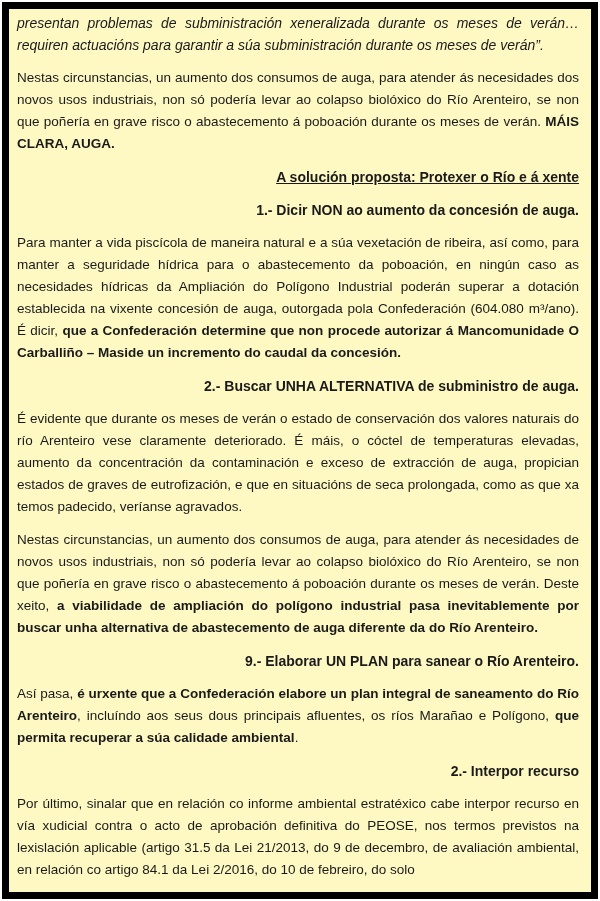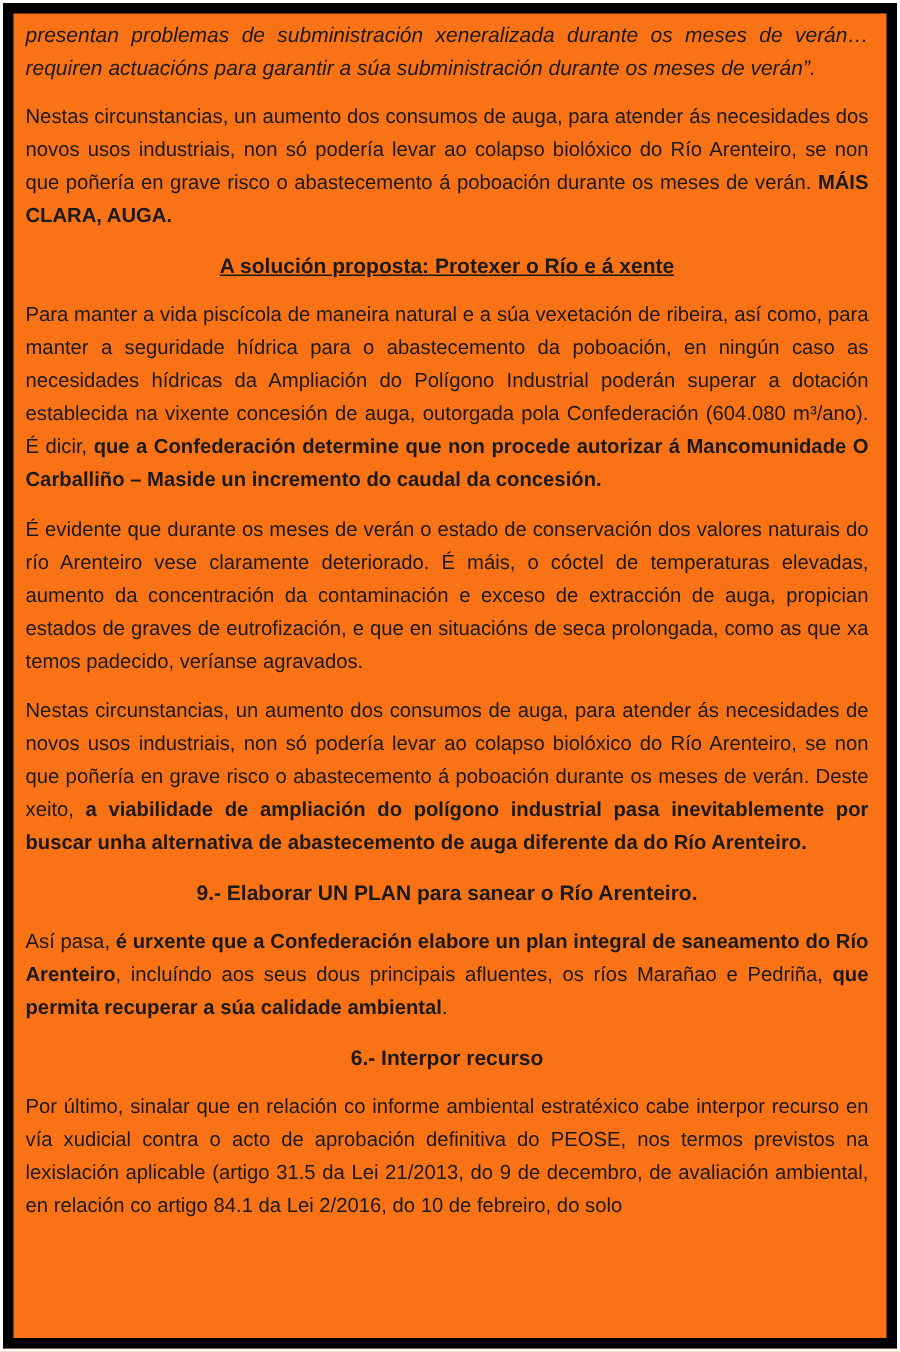--- a/index.html
+++ b/index.html
@@ -13,38 +13,38 @@
     overflow: hidden;
     font-family: "Liberation Sans", "DejaVu Sans", sans-serif;
     color: #1a1a1a;
   }
   .page {
     box-sizing: border-box;
     width: 596px;
     height: 897px;
     margin: 2px auto 0 auto;
     border: 7px solid #000000;
-    background: #f97316;
+    background: #fef9c3;
     padding: 3px 12px 2px 8px;
     overflow: hidden;
   }
   .para {
     margin: 0 0 11px 0;
     font-size: 13.5px;
     line-height: 22px;
     text-align: justify;
     text-justify: inter-word;
   }
   .para.quote {
     font-style: italic;
     font-size: 14px;
   }
   .para.heading {
     font-weight: bold;
-    text-align: center;
+    text-align: right;
     font-size: 14px;
   }
   .para.heading .run { font-weight: bold; }
   .para.heading.underlined .run { text-decoration: underline; }
   .run { white-space: pre-wrap; }
   .run.b { font-weight: bold; }
 </style>
 </head>
 <body>
 
@@ -55,43 +55,49 @@
   </p>
 
   <p class="para">
     <span class="run">Nestas circunstancias, un aumento dos consumos de auga, para atender ás necesidades dos novos usos industriais, non só podería levar ao colapso biolóxico do Río Arenteiro, se non que poñería en grave risco o abastecemento á poboación durante os meses de verán. </span><span class="run b">MÁIS CLARA, AUGA.</span>
   </p>
 
   <p class="para heading underlined">
     <span class="run">A solución proposta: Protexer o Río e á xente</span>
   </p>
 
+  <p class="para heading">
+    <span class="run">1.- Dicir NON ao aumento da concesión de auga.</span>
+  </p>
 
   <p class="para">
     <span class="run">Para manter a vida piscícola de maneira natural e a súa vexetación de ribeira, así como, para manter a seguridade hídrica para o abastecemento da poboación, en ningún caso as necesidades hídricas da Ampliación do Polígono Industrial poderán superar a dotación establecida na vixente concesión de auga, outorgada pola Confederación (604.080 m³/ano). É dicir, </span><span class="run b">que a Confederación determine que non procede autorizar á Mancomunidade O Carballiño – Maside un incremento do caudal da concesión.</span>
   </p>
 
+  <p class="para heading">
+    <span class="run">2.- Buscar UNHA ALTERNATIVA de subministro de auga.</span>
+  </p>
 
   <p class="para">
     <span class="run">É evidente que durante os meses de verán o estado de conservación dos valores naturais do río Arenteiro vese claramente deteriorado. É máis, o cóctel de temperaturas elevadas, aumento da concentración da contaminación e exceso de extracción de auga, propician estados de graves de eutrofización, e que en situacións de seca prolongada, como as que xa temos padecido, veríanse agravados.</span>
   </p>
 
   <p class="para">
     <span class="run">Nestas circunstancias, un aumento dos consumos de auga, para atender ás necesidades de novos usos industriais, non só podería levar ao colapso biolóxico do Río Arenteiro, se non que poñería en grave risco o abastecemento á poboación durante os meses de verán. Deste xeito, </span><span class="run b">a viabilidade de ampliación do polígono industrial pasa inevitablemente por buscar unha alternativa de abastecemento de auga diferente da do Río Arenteiro.</span>
   </p>
 
   <p class="para heading">
     <span class="run">9.- Elaborar UN PLAN para sanear o Río Arenteiro.</span>
   </p>
 
   <p class="para">
-    <span class="run">Así pasa, </span><span class="run b">é urxente que a Confederación elabore un plan integral de saneamento do Río Arenteiro</span><span class="run">, incluíndo aos seus dous principais afluentes, os ríos Marañao e Pedriña, </span><span class="run b">que permita recuperar a súa calidade ambiental</span><span class="run">.</span>
+    <span class="run">Así pasa, </span><span class="run b">é urxente que a Confederación elabore un plan integral de saneamento do Río Arenteiro</span><span class="run">, incluíndo aos seus dous principais afluentes, os ríos Marañao e Polígono, </span><span class="run b">que permita recuperar a súa calidade ambiental</span><span class="run">.</span>
   </p>
 
   <p class="para heading">
-    <span class="run">6.- Interpor recurso</span>
+    <span class="run">2.- Interpor recurso</span>
   </p>
 
   <p class="para">
     <span class="run">Por último, sinalar que en relación co informe ambiental estratéxico cabe interpor recurso en vía xudicial contra o acto de aprobación definitiva do PEOSE, nos termos previstos na lexislación aplicable (artigo 31.5 da Lei 21/2013, do 9 de decembro, de avaliación ambiental, en relación co artigo 84.1 da Lei 2/2016, do 10 de febreiro, do solo</span>
   </p>
 
 </div>
 
 </body></html>

